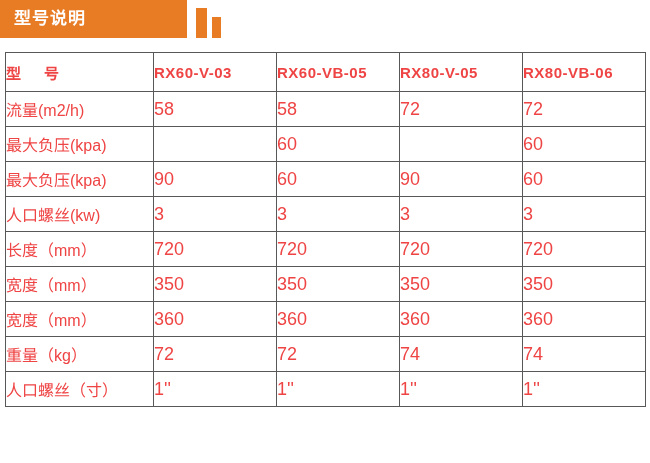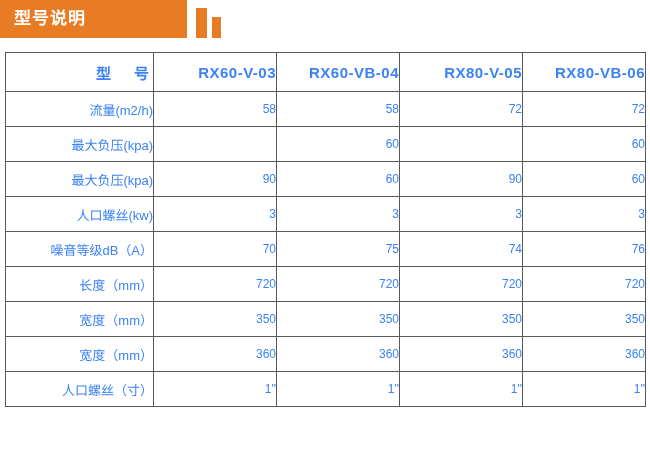--- a/index.html
+++ b/index.html
@@ -70,41 +70,41 @@
     width: 640px;
     table-layout: fixed;
     background: #ffffff;
   }
   table.spec-table col.c-label { width: 148px; }
   table.spec-table col.c-val   { width: 123px; }
 
   table.spec-table td,
   table.spec-table th {
     border: 1px solid #585858;
-    text-align: right;
+    text-align: left;
     vertical-align: middle;
-    color: #3b82f6;
+    color: #ef4444;
     font-weight: normal;
     padding: 0;
   }
   table.spec-table thead th {
     height: 38px;
     font-size: 15px;
     font-weight: bold;
     letter-spacing: 0.5px;
   }
   table.spec-table thead th.model-head {
     letter-spacing: 4px;
   }
   table.spec-table tbody td {
     height: 34px;
-    font-size: 12px;
+    font-size: 18px;
   }
   table.spec-table tbody td.row-label {
-    font-size: 13px;
+    font-size: 16px;
   }
   table.spec-table tbody td.val-empty {
     font-size: 12px;
   }
 </style>
 </head>
 <body>
 
 <div class="banner-area">
   <div class="banner-bg"></div>
@@ -119,21 +119,21 @@
       <col class="c-label">
       <col class="c-val">
       <col class="c-val">
       <col class="c-val">
       <col class="c-val">
     </colgroup>
     <thead>
       <tr>
         <th class="model-head">型　号</th>
         <th>RX60-V-03</th>
-        <th>RX60-VB-04</th>
+        <th>RX60-VB-05</th>
         <th>RX80-V-05</th>
         <th>RX80-VB-06</th>
       </tr>
     </thead>
     <tbody>
       <tr>
         <td class="row-label">流量(m2/h)</td>
         <td>58</td>
         <td>58</td>
         <td>72</td>
@@ -154,46 +154,46 @@
         <td>60</td>
       </tr>
       <tr>
         <td class="row-label">人口螺丝(kw)</td>
         <td>3</td>
         <td>3</td>
         <td>3</td>
         <td>3</td>
       </tr>
       <tr>
-        <td class="row-label">噪音等级dB（A）</td>
-        <td>70</td>
-        <td>75</td>
+        <td class="row-label">长度（mm）</td>
+        <td>720</td>
+        <td>720</td>
+        <td>720</td>
+        <td>720</td>
+      </tr>
+      <tr>
+        <td class="row-label">宽度（mm）</td>
+        <td>350</td>
+        <td>350</td>
+        <td>350</td>
+        <td>350</td>
+      </tr>
+      <tr>
+        <td class="row-label">宽度（mm）</td>
+        <td>360</td>
+        <td>360</td>
+        <td>360</td>
+        <td>360</td>
+      </tr>
+      <tr>
+        <td class="row-label">重量（kg）</td>
+        <td>72</td>
+        <td>72</td>
         <td>74</td>
-        <td>76</td>
-      </tr>
-      <tr>
-        <td class="row-label">长度（mm）</td>
-        <td>720</td>
-        <td>720</td>
-        <td>720</td>
-        <td>720</td>
-      </tr>
-      <tr>
-        <td class="row-label">宽度（mm）</td>
-        <td>350</td>
-        <td>350</td>
-        <td>350</td>
-        <td>350</td>
-      </tr>
-      <tr>
-        <td class="row-label">宽度（mm）</td>
-        <td>360</td>
-        <td>360</td>
-        <td>360</td>
-        <td>360</td>
+        <td>74</td>
       </tr>
       <tr>
         <td class="row-label">人口螺丝（寸）</td>
         <td>1''</td>
         <td>1''</td>
         <td>1''</td>
         <td>1''</td>
       </tr>
     </tbody>
   </table>

